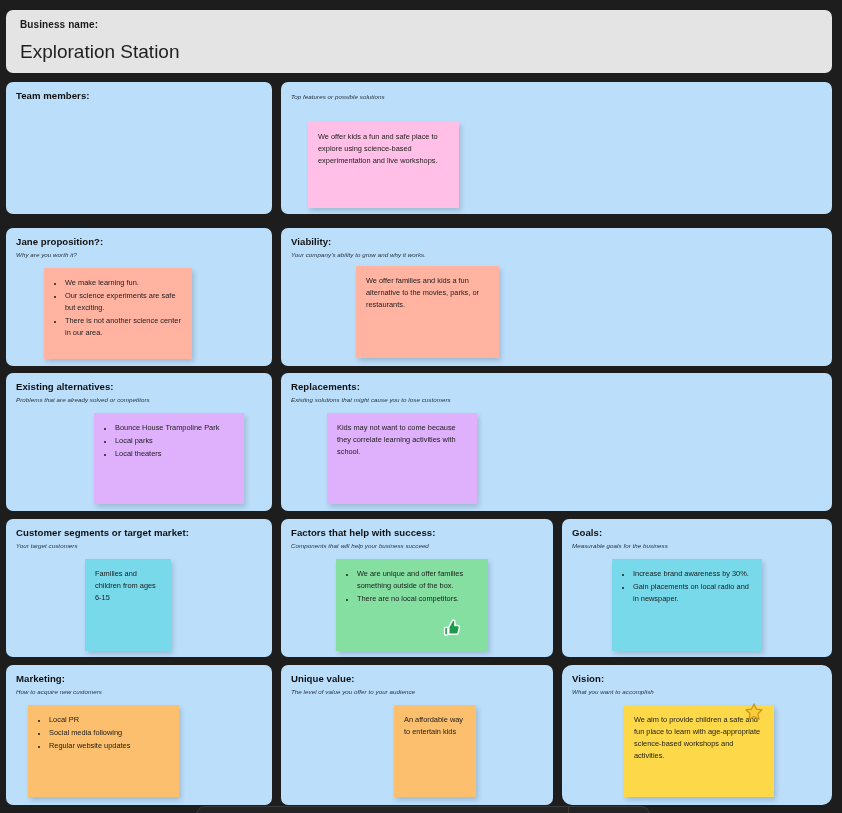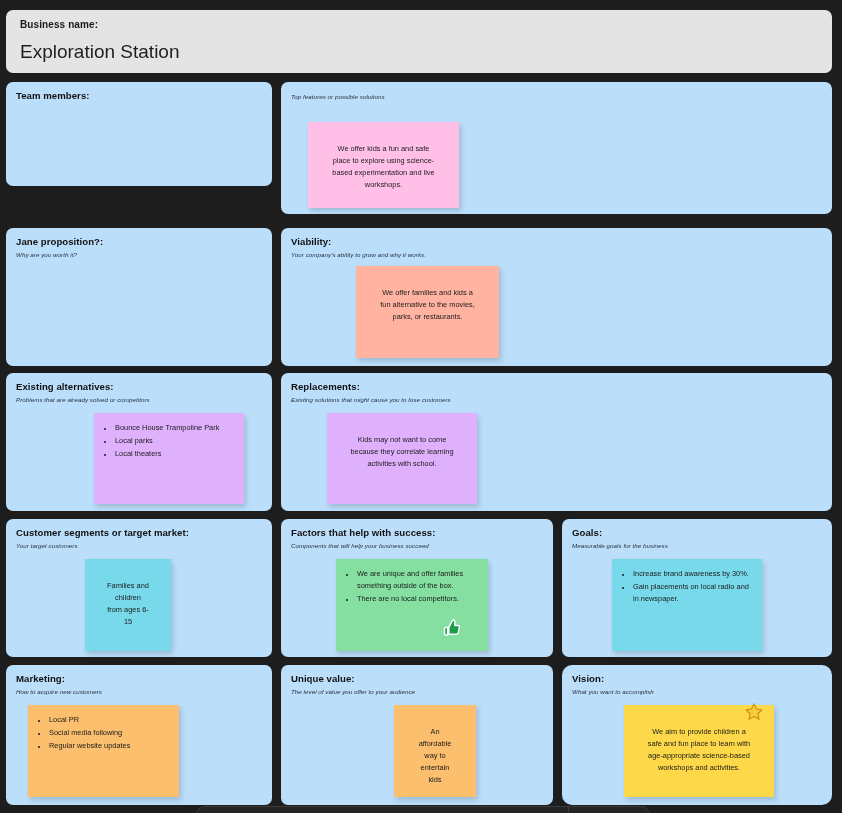--- a/index.html
+++ b/index.html
@@ -57,21 +57,21 @@
     box-sizing:border-box;
     padding:9px 10px;
     font-size:7.4px;
     line-height:1.62;
     color:#1b1b1b;
     box-shadow:2px 3px 5px rgba(0,0,0,.16);
   }
   .note ul{margin:0;padding:0 0 0 10px;list-style:disc;}
   .note li{margin:0 0 1px 0;padding-left:1px;}
   .note li::marker{font-size:6px;}
-  .note p{margin:12px;text-align:center;}
+  .note p{margin:0;}
   .n-pink{background:#ffbfe6;}
   .n-salmon{background:#ffb3a0;}
   .n-purple{background:#dfb0fb;}
   .n-cyan{background:#77d9ea;}
   .n-green{background:#84dfa0;}
   .n-orange{background:#fbbf6e;}
   .n-yellow{background:#fdd849;}
   
   .cursor-icon{
     position:absolute;
@@ -97,34 +97,41 @@
 </head>
 <body>
 
 <div class="board">
 
   <div class="header">
     <div class="hlabel">Business name:</div>
     <div class="hvalue">Exploration Station</div>
   </div>
 
-  <div class="panel" style="left:6px;top:82px;width:266px;height:104px;">
+  <div class="panel" style="left:6px;top:82px;width:266px;height:132px;">
     <div class="p-title">Team members:</div>
   </div>
 
   <div class="panel" style="left:281px;top:82px;width:551px;height:132px;">
     <div class="p-sub">Top features or possible solutions</div>
     <div class="note n-pink" style="left:27px;top:40px;width:151px;height:86px;">
       <p>We offer kids a fun and safe place to explore using science-based experimentation and live workshops.</p>
     </div>
   </div>
 
   <div class="panel" style="left:6px;top:228px;width:266px;height:138px;">
     <div class="p-title">Jane proposition?:</div>
     <div class="p-sub">Why are you worth it?</div>
+    <div class="note n-salmon" style="left:38px;top:40px;width:148px;height:91px;">
+      <ul>
+        <li>We make learning fun.</li>
+        <li>Our science experiments are safe but exciting.</li>
+        <li>There is not another science center in our area.</li>
+      </ul>
+    </div>
   </div>
 
   <div class="panel" style="left:281px;top:228px;width:551px;height:138px;">
     <div class="p-title">Viability:</div>
     <div class="p-sub">Your company's ability to grow and why it works.</div>
     <div class="note n-salmon" style="left:75px;top:38px;width:143px;height:92px;">
       <p>We offer families and kids a fun alternative to the movies, parks, or restaurants.</p>
     </div>
   </div>
 

